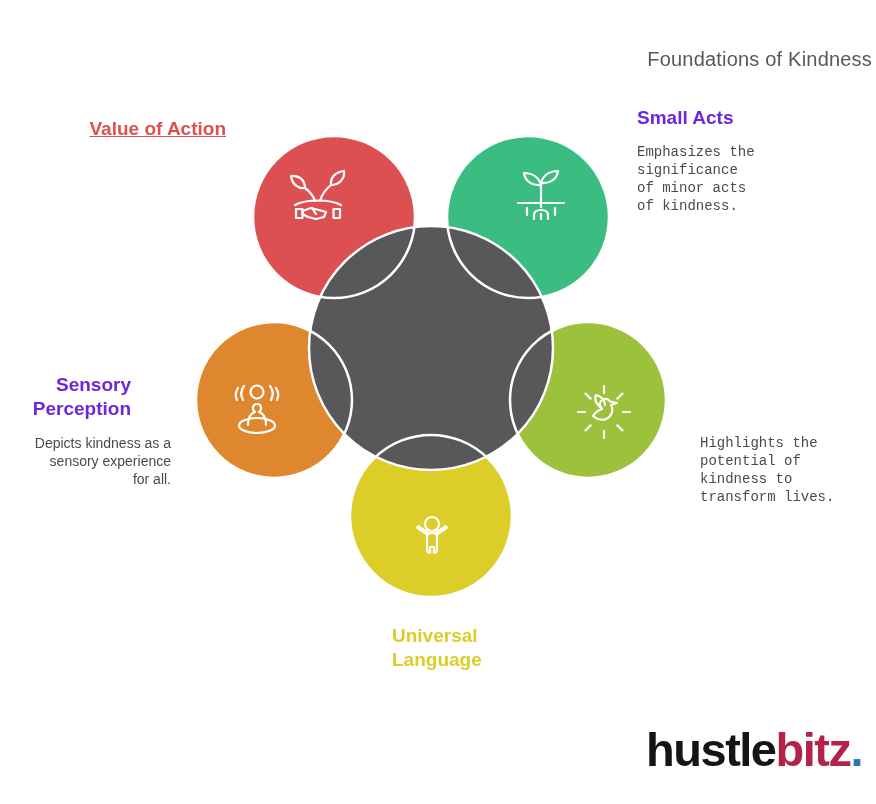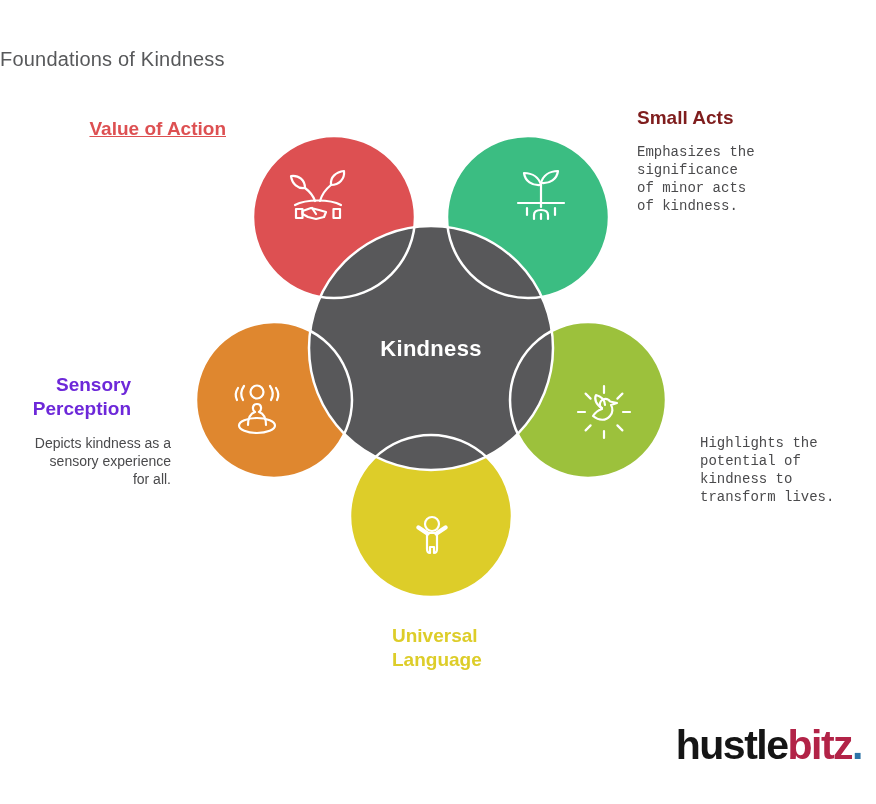--- a/index.html
+++ b/index.html
@@ -1,36 +1,36 @@
 <!DOCTYPE html>
 <html><head>
 <meta charset="utf-8">
 <style>
   html,body{margin:0;padding:0;background:#ffffff;}
   #stage{position:relative;width:876px;height:804px;background:#ffffff;overflow:hidden;
          font-family:"Liberation Sans",sans-serif;}
   #diagram{position:absolute;left:0;top:0;}
-  .title{position:absolute;left:0;right:4px;top:48px;text-align:left;
+  .title{position:absolute;left:0;right:4px;top:48px;text-align:right;
          font-size:20px;color:#57585a;letter-spacing:.2px;}
   .node-label{position:absolute;font-size:19px;font-weight:bold;line-height:24px;}
   .node-desc{position:absolute;font-size:14px;line-height:18px;color:#4a4a4c;}
   .center-label{position:absolute;left:331px;top:336px;width:200px;text-align:center;
                 font-size:22px;font-weight:bold;color:#ffffff;letter-spacing:.3px;}
   
   .label-voa {right:650px;top:117px;width:220px;text-align:right;}
   .desc-voa  {right:650px;top:157px;width:145px;text-align:right;}
   .label-sa  {left:637px;top:106px;width:200px;text-align:left;}
   .desc-sa   {left:637px;top:143px;width:124px;text-align:left;font-family:Liberation Mono, monospace;}
   .label-sp  {right:745px;top:373px;width:130px;text-align:right;}
   .desc-sp   {right:705px;top:434px;width:138px;text-align:right;}
   .label-lci {left:700px;top:373px;width:140px;text-align:left;}
   .desc-lci  {left:700px;top:434px;width:150px;text-align:left;font-family:Liberation Mono, monospace;}
   .label-ul  {left:364px;top:624px;width:110px;text-align:left;margin-left:28px;}
   .desc-ul   {left:361px;top:684px;width:142px;text-align:center;}
-  .logo{position:absolute;top:722px;right:14px;font-size:41px;font-weight:bold;
+  .logo{position:absolute;top:722px;right:14px;font-size:47px;font-weight:bold;
         letter-spacing:-1.5px;white-space:nowrap;}
 </style>
 </head>
 <body>
 
 <div id="stage">
 
   <div class="title">Foundations of Kindness</div>
 
   <svg id="diagram" width="876" height="804" viewBox="0 0 876 804">
@@ -92,25 +92,24 @@
     </g>
 
     <g transform="translate(432,540)" stroke="#ffffff" stroke-width="2.2" fill="none" stroke-linecap="round" stroke-linejoin="round">
       <circle cx="0" cy="-16" r="7"></circle>
       <path d="M-4.5 -6.5 L-13.5 -12.5" stroke-width="4.5"></path>
       <path d="M4.5 -6.5 L13.5 -12.5" stroke-width="4.5"></path>
       <path d="M-5 -7 L5 -7 L5 9 Q5 13 2 13 L2 7 L-2 7 L-2 13 Q-5 13 -5 9 Z"></path>
     </g>
   </svg>
 
-  <div class="center-label" style="color: rgb(255, 255, 255);">Kindness</div>
 
   <div class="node-label label-voa" style="color: rgb(221, 80, 82); text-decoration: underline;">Value of Action</div>
 
-  <div class="node-label label-sa" style="color: #7f1d1d;">Small Acts</div>
+  <div class="node-label label-sa" style="color: #6d28d9;">Small Acts</div>
   <div class="node-desc desc-sa">Emphasizes the significance of minor acts of kindness.</div>
 
   <div class="node-label label-sp" style="color: #6d28d9; padding-left: 35px;">Sensory Perception</div>
   <div class="node-desc desc-sp">Depicts kindness as a sensory experience for all.</div>
 
   <div class="node-desc desc-lci">Highlights the potential of kindness to transform lives.</div>
 
   <div class="node-label label-ul" style="color: rgb(221, 205, 41);">Universal Language</div>
 
   <div class="logo">

